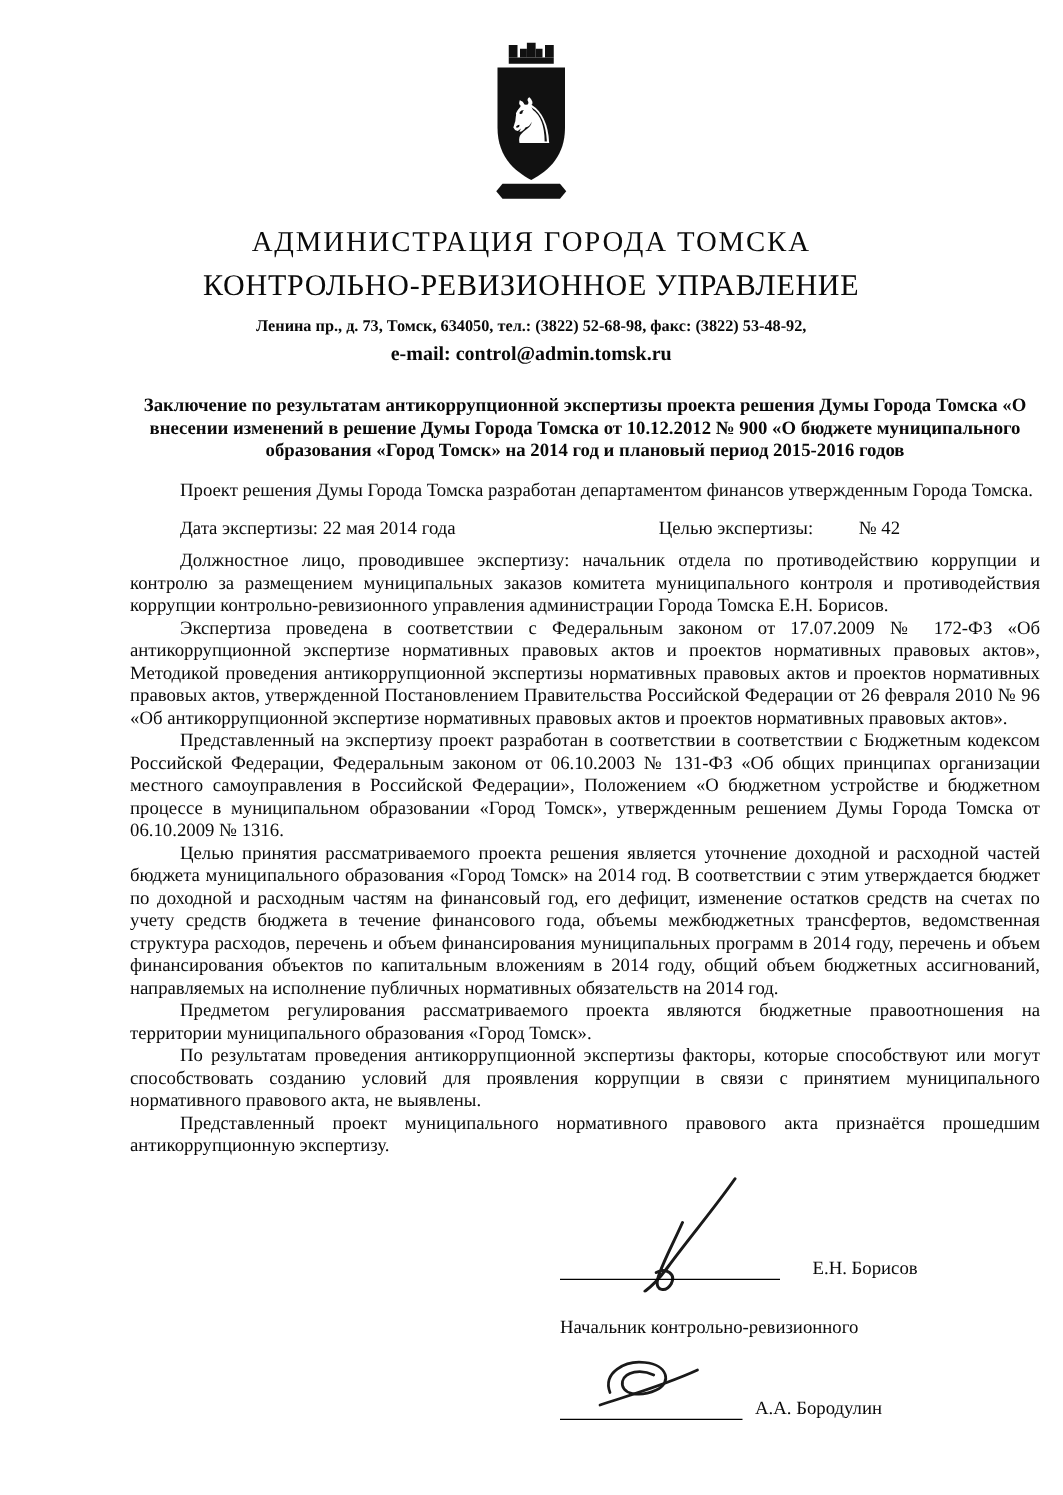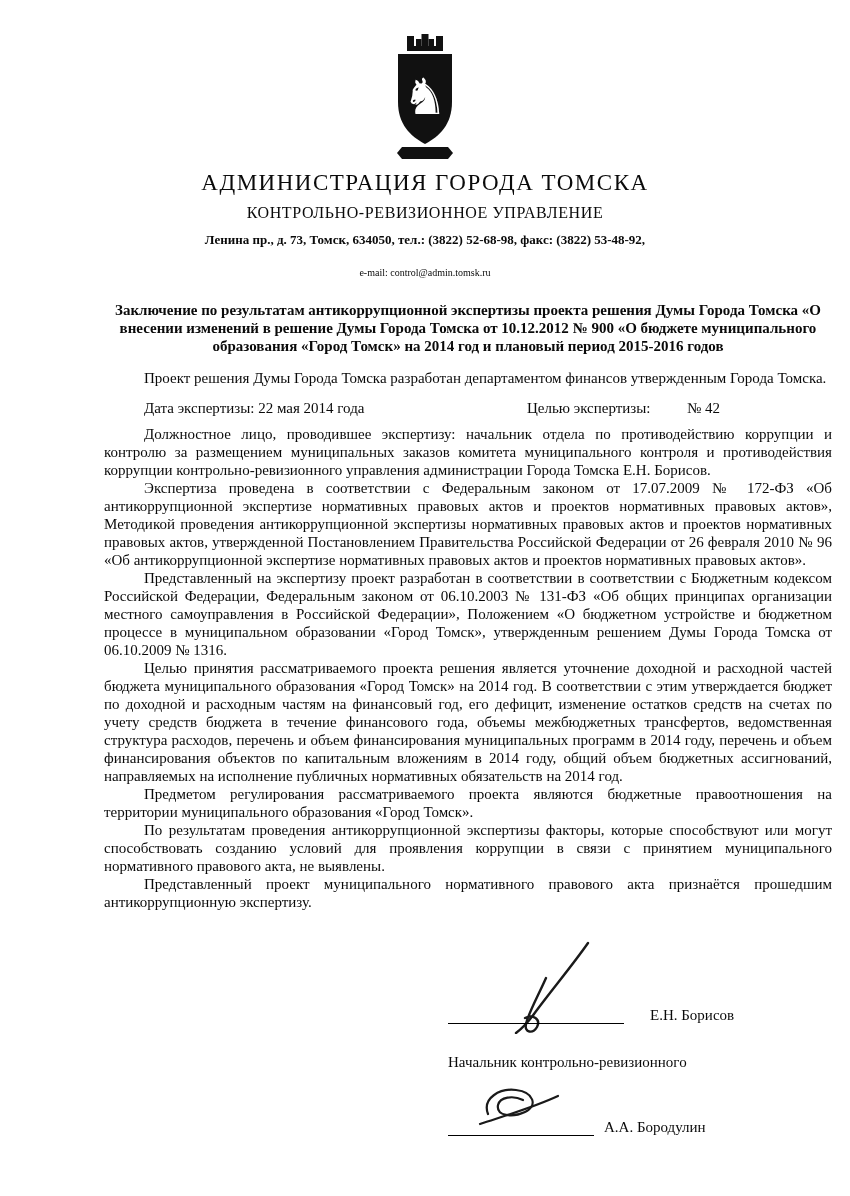--- a/index.html
+++ b/index.html
@@ -12,31 +12,31 @@
     color: #0a0a0a;
     font-family: "Liberation Serif", "DejaVu Serif", serif;
     overflow: hidden;
   }
   .header { text-align: center; padding-top: 34px; }
   .emblem { display: block; margin: 0 auto; width: 70px; }
   .emblem svg { display: block; }
   .org-name {
     font-size: 23px;
     letter-spacing: 1.5px;
-    margin-top: 9px;
+    margin-top: 20px;
     line-height: 1.25;
   }
   .dept-name {
-    font-size: 16px;
+    font-size: 24px;
     letter-spacing: 0.6px;
     margin-top: 5px;
     line-height: 1.25;
   }
   .contact-line { font-size: 13px; margin-top: 9px; line-height: 1.2; font-weight: bold; }
-  .email-line   { font-size: 10px; margin-top: 20px; line-height: 1.2; font-weight: normal; }
+  .email-line   { font-size: 16px; margin-top: 6px; line-height: 1.2; font-weight: bold; }
 
   .body-text {
     margin: 22px 18px 0 104px;
     font-size: 15px;
     line-height: 18px;
   }
   .doc-title {
     text-align: center;
     margin-bottom: 14px;
     font-weight: bold;

